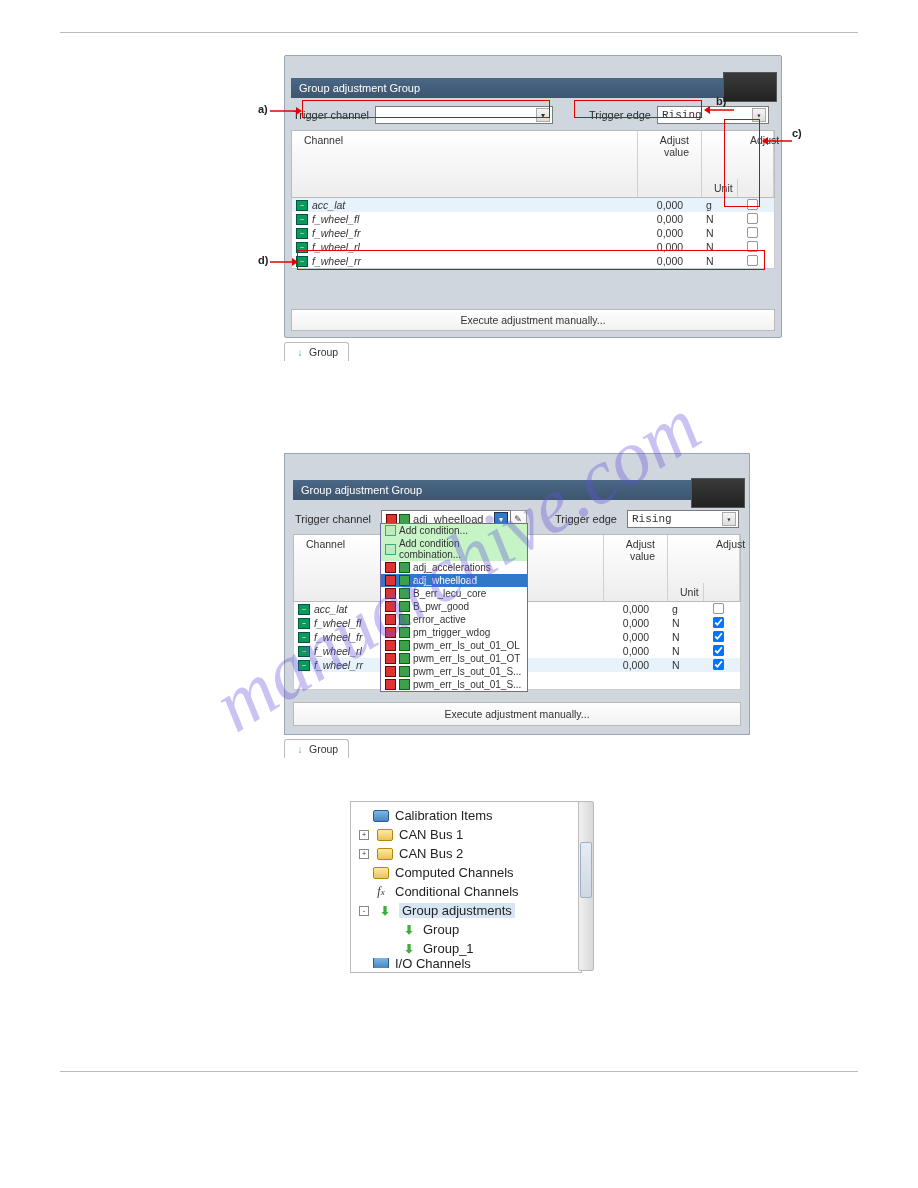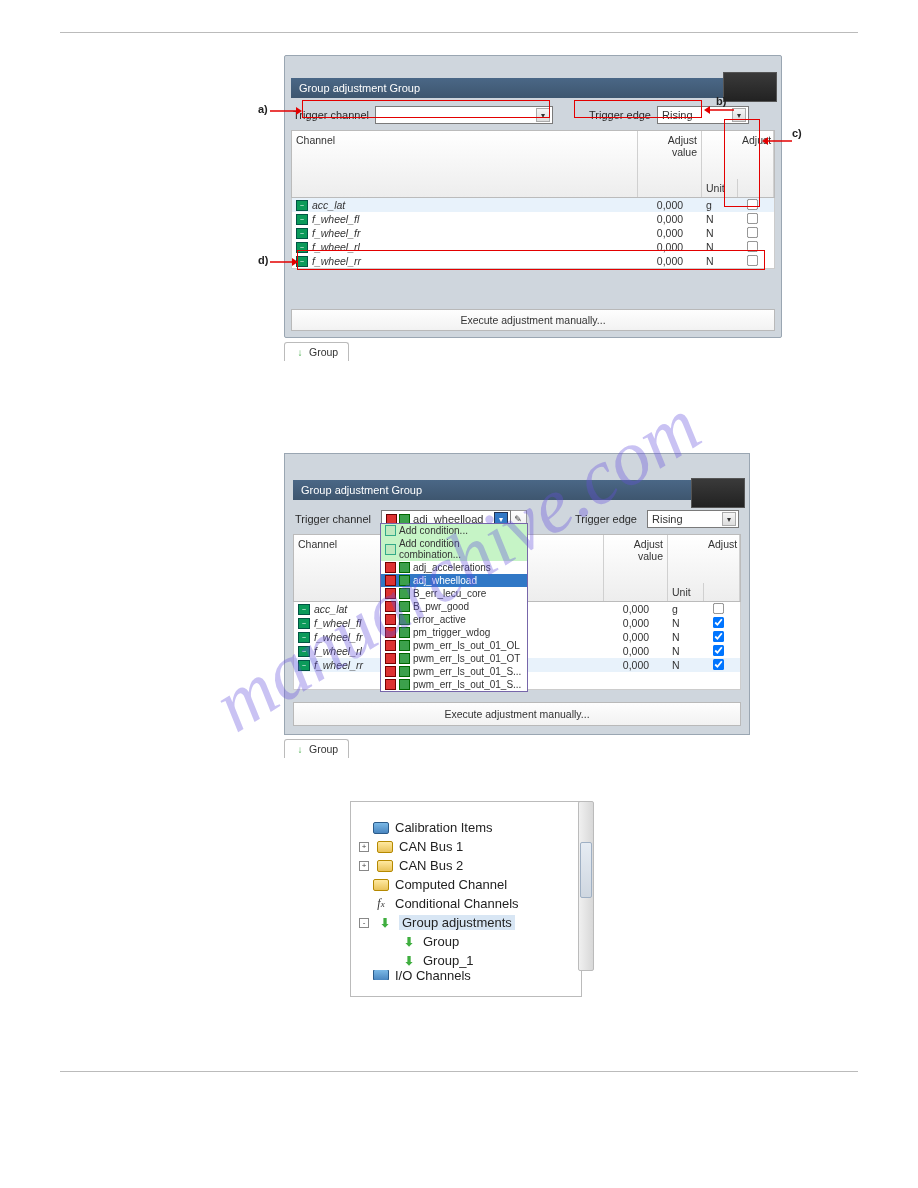--- a/index.html
+++ b/index.html
@@ -18,24 +18,24 @@
   .device-img { position: absolute; right: 4px; top: -6px; width: 54px; height: 30px; background: linear-gradient(#3a3a3a,#222); border: 1px solid #555; }
 
   .title-bar { background: linear-gradient(#4a6786,#3e566f); color: #fff; padding: 4px 8px; margin: 22px 6px 0 6px; font-size: 11px; }
 
   .trig-row { display: flex; align-items: center; gap: 6px; padding: 8px 8px 4px 8px; }
   .label { font-size: 11px; color: #2a2a2a; }
   .combo { background: #fff; border: 1px solid #7a7a7a; height: 18px; font-size: 11px; padding: 0 4px; display: inline-flex; align-items: center; position: relative; }
   .combo .chev { position: absolute; right: 2px; top: 1px; width: 14px; height: 14px; background: linear-gradient(#f5f5f5,#ddd); border: 1px solid #aaa; font-size: 8px; display: flex; align-items: center; justify-content: center; }
 
   .combo-a { width: 178px; }
-  .combo-b { width: 92px; }
+  .combo-b { width: 112px; font-family: Liberation Mono, monospace; }
 
   .chan-header { background: linear-gradient(#fff,#ededed); border: 1px solid #bbb; margin: 2px 6px 0 6px; display: flex; font-size: 10.5px; }
-  .chan-header > div { padding: 3px 4px; border-right: 1px solid #d0d0d0; }
+  .chan-header > div { padding: 3px 12px; border-right: 1px solid #d0d0d0; }
   .ch-col-name { flex: 1; }
   .ch-col-adj { width: 64px; text-align: right; }
   .ch-col-unit { width: 36px; margin-top: 48px; }
   .ch-col-adjust { width: 36px; text-align: center; border-right: none; }
 
   .chan-body { background: #fff; margin: 0 6px; border: 1px solid #ccc; border-top: none; }
   .chan-row { display: flex; font-size: 10.5px; padding: 0 4px; height: 14px; align-items: center; }
   .chan-row.sel { background: #e8f2fb; }
   .cr-icon { width: 12px; height: 11px; margin-right: 4px; background: #0b9a5a; border: 1px solid #054; font-size: 7px; color: #fff; display: inline-flex; align-items: center; justify-content: center;}
   .cr-name { flex: 1; font-style: italic; }
@@ -66,21 +66,21 @@
   .dropdown { position: absolute; left: 96px; top: 70px; width: 148px; background: #fff; border: 1px solid #76a; font-size: 10px; z-index: 5; }
   .dd-item { padding: 1px 4px; display: flex; align-items: center; gap: 3px; }
   .dd-item.green { background: #c6f4c6; }
   .dd-item.sel { background: #3178c6; color: #fff; }
   .dd-icon { width: 11px; height: 11px; background: #d33; border:1px solid #700; display:inline-block; }
 
   .exec-btn2 { margin: 12px 8px 8px 8px; background: linear-gradient(#fefefe,#f2f2f2); border: 1px solid #b9b9b9; text-align: center; font-size: 10.5px; padding: 5px 0; }
 
   
   .fig3 { width: 246px; height: 210px; margin-left: 290px; margin-top: 50px; margin-bottom: 40px; position: relative; }
-  .tree-pane { border: 1px solid #bbb; background: #fff; width: 232px; padding: 16px 6px; }
+  .tree-pane { border: 1px solid #bbb; background: #fff; width: 232px; padding: 4px 6px; }
   .tree-item { display: flex; align-items: center; gap: 6px; padding: 2px 0 2px 16px; font-size: 13px; color: #222; }
   .tree-item.sub { padding-left: 44px; font-size: 13px;}
   .expander { width: 10px; height: 10px; border: 1px solid #888; font-size: 8px; color:#444; display:inline-flex;align-items:center;justify-content:center; line-height:8px; margin-left:-14px; margin-right:2px; background:#fff;}
   .ticon { width: 16px; height: 14px; display:inline-flex; align-items:center; justify-content:center; font-size:12px;}
   .ticon.folder { background: linear-gradient(#ffe9a0,#e9c35a); border:1px solid #b58900; border-radius:2px; width:16px;height:12px;}
   .ticon.fx { font-style: italic; font-family: Georgia; color:#333;}
   .ticon.down { color: #3fae3f; font-weight:bold;}
   .ticon.calib { background: linear-gradient(#7ab8e6,#4a86c0); border:1px solid #2b5b8a; border-radius:2px; width:16px; height:12px;}
   .hl { background: #d8e6f4; padding: 0 3px;}
   .scroll-thumb { position:absolute; right:2px; top:0; width:16px; height:170px; background: linear-gradient(90deg,#f0f0f0,#d8d8d8); border:1px solid #bbb; border-radius:2px;}
@@ -354,21 +354,21 @@
         <span class="ticon folder"></span>
         <span>CAN Bus 1</span>
       </div>
       <div class="tree-item">
         <span class="expander">+</span>
         <span class="ticon folder"></span>
         <span>CAN Bus 2</span>
       </div>
       <div class="tree-item">
         <span class="ticon folder"></span>
-        <span>Computed Channel</span>
+        <span>Computed Channels</span>
       </div>
       <div class="tree-item">
         <span class="ticon fx">f<span style="font-size:9px;">x</span></span>
         <span>Conditional Channels</span>
       </div>
       <div class="tree-item">
         <span class="expander">-</span>
         <span class="ticon down">⬇</span>
         <span class="hl">Group adjustments</span>
       </div>

